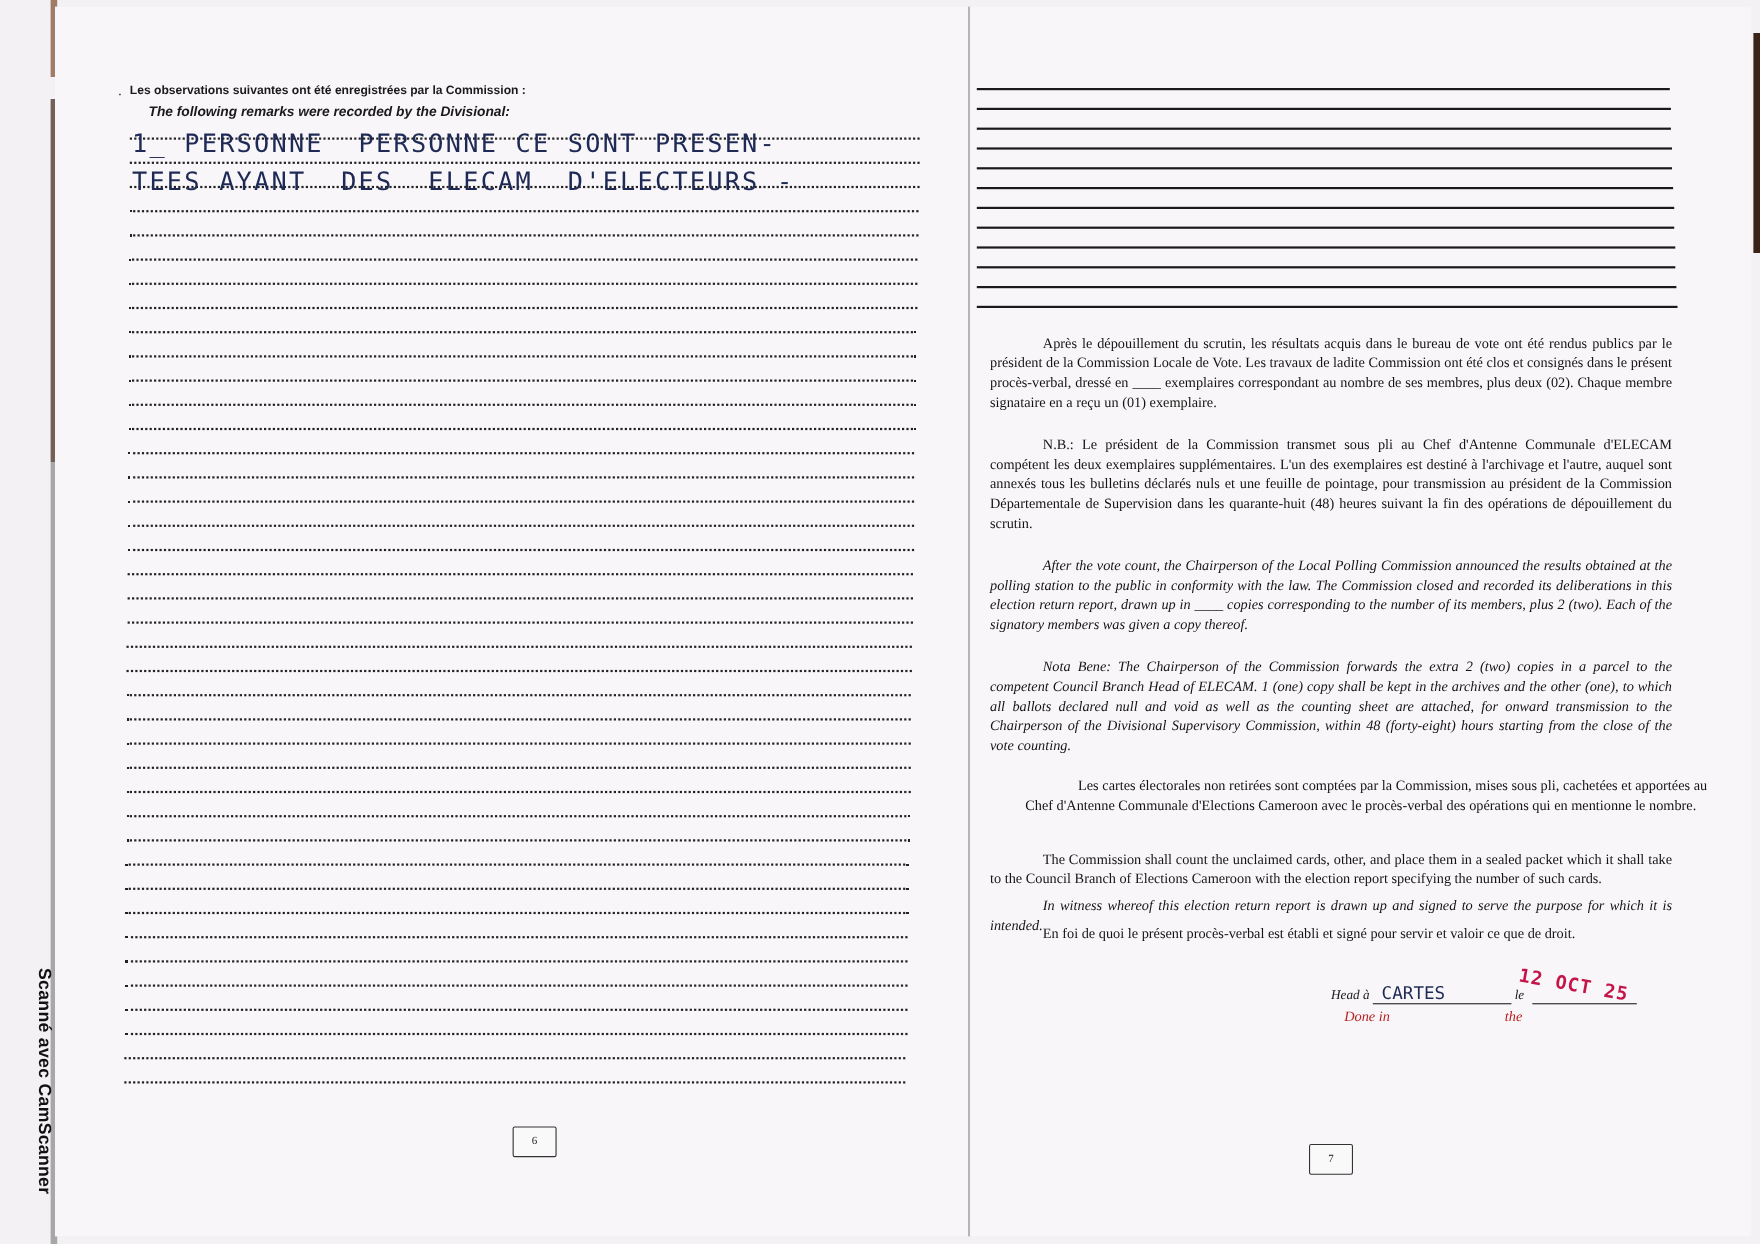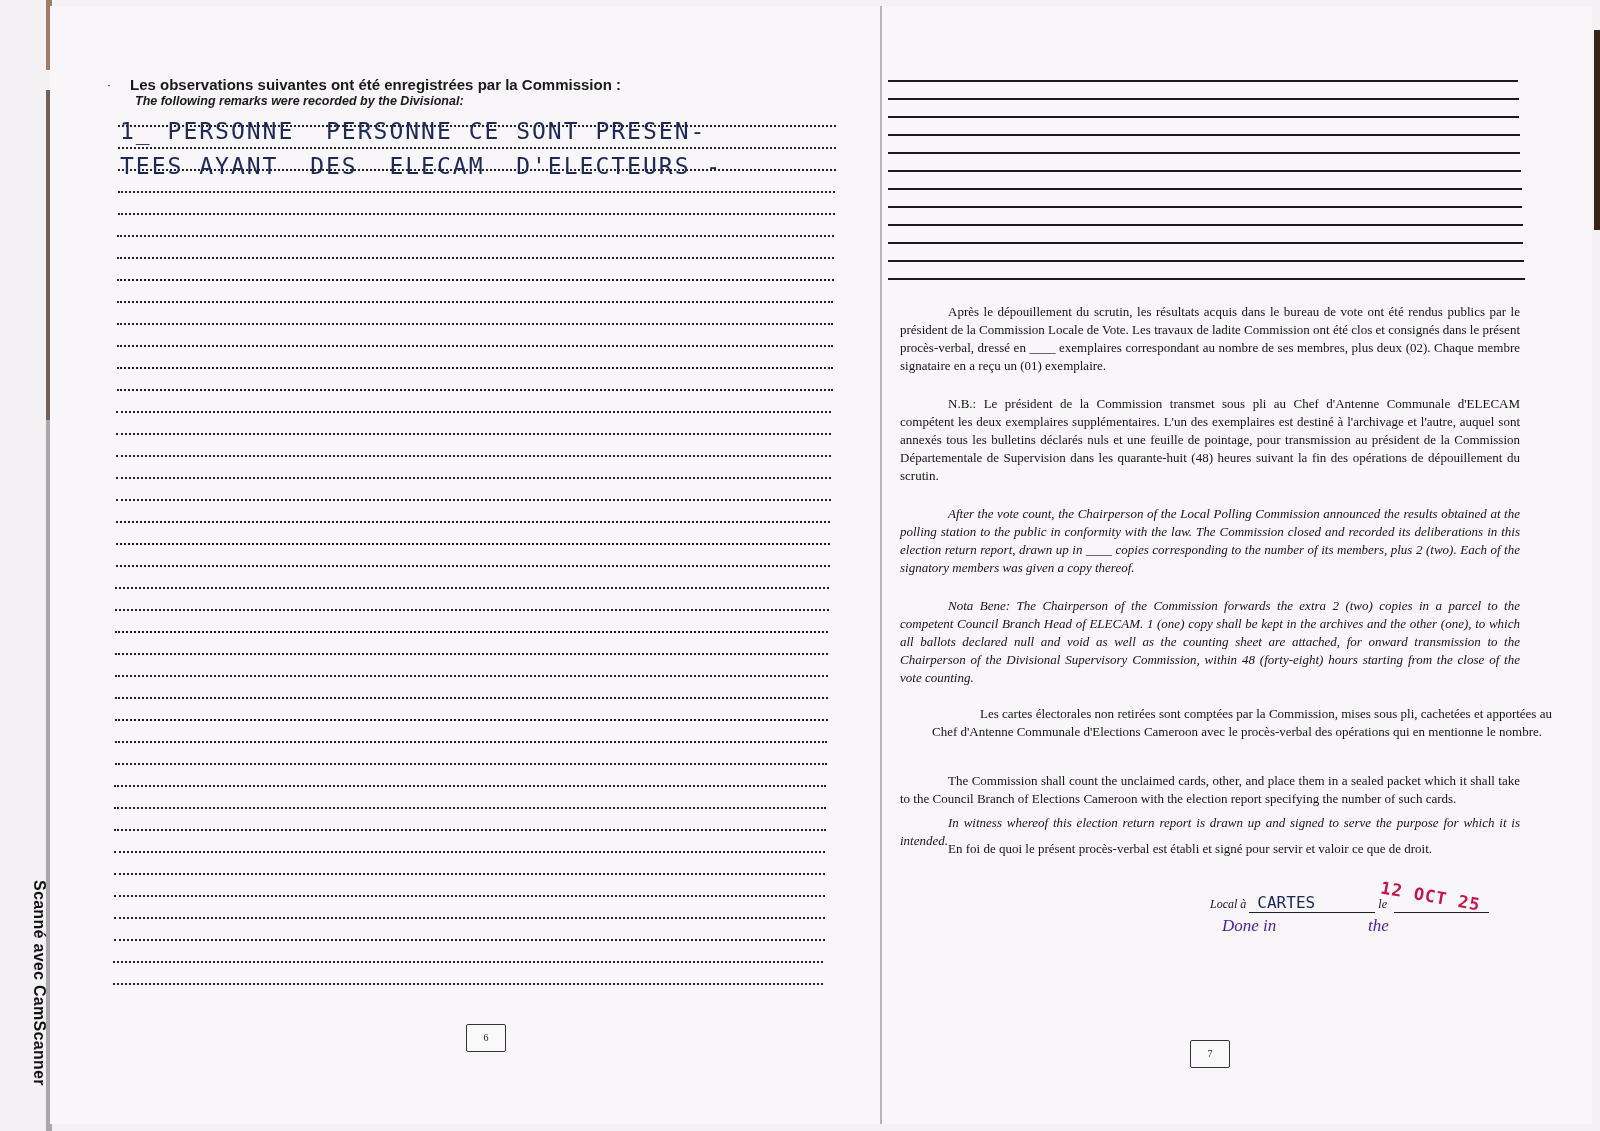--- a/index.html
+++ b/index.html
@@ -14,21 +14,21 @@
     font-family:"Liberation Sans", sans-serif; letter-spacing:0.3px;
   }
   .binding-left { position:absolute; left:46px; top:0; width:6px; height:1131px; background:linear-gradient(#7a4a2a 0 70px, transparent 70px 90px, #3a2218 90px 420px, #888 420px 1131px); opacity:0.7; }
   .binding-right { position:absolute; left:1594px; top:30px; width:6px; height:200px; background:#3a2218; }
   .page {
     position:absolute; top:6px; background:#f8f6f8;
   }
   .page-left { left:50px; width:830px; height:1118px; border-right:2px solid #b8b4b8; }
   .page-right { left:882px; width:710px; height:1118px; }
   .heading {
-    position:absolute; left:130px; font-family:"Liberation Sans", sans-serif; font-size:15px; color:#1a1a1a;
+    position:absolute; left:118px; font-family:"Liberation Sans", sans-serif; font-size:11px; color:#1a1a1a;
   }
   .heading.fr { top:76px; font-weight:bold; }
   .heading.en { top:94px; left:135px; font-style:italic; font-weight:bold; font-size:12.5px; }
   .dot { position:absolute; left:107px; top:78px; font-size:12px; }
   .dotted-line {
     position:absolute; height:0; border-top:2px dotted #222;
   }
   .hand {
     position:absolute; font-family:"DejaVu Sans Mono", monospace; color:#1e2a55; font-size:23px;
     letter-spacing:2px; white-space:pre;
@@ -36,21 +36,21 @@
   .rule-line { position:absolute; left:888px; height:0; border-top:2px solid #1a1a1a; }
   .para {
     position:absolute; left:900px; width:620px; font-family:"Liberation Serif", serif; font-size:13px; line-height:18px; color:#141414; text-align:justify;
   }
   .para .indent { display:inline-block; width:48px; }
   .para.it { font-style:italic; }
   .sig-row { position:absolute; left:1210px; top:893px; font-family:"Liberation Serif", serif; font-style:italic; font-size:12px; color:#141414; }
   .sig-place { font-family:"DejaVu Sans Mono", monospace; font-style:normal; color:#1e2a55; font-size:16px; border-bottom:1px solid #222; padding:0 8px; display:inline-block; width:110px; }
   .sig-date-line { display:inline-block; width:95px; border-bottom:1px solid #222; height:1px; vertical-align:bottom; margin-left:4px;}
   .stamp { position:absolute; left:1380px; top:886px; font-family:"DejaVu Sans Mono", monospace; color:#c4154a; font-size:17px; font-weight:bold; transform:rotate(10deg); letter-spacing:1px; }
-  .sub-label { position:absolute; font-family:"Liberation Serif", serif; font-style:italic; font-size:17px; color:#4c1d95; }
+  .sub-label { position:absolute; font-family:"Liberation Serif", serif; font-style:italic; font-size:13px; color:#b91c1c; }
   .page-num {
     position:absolute; width:38px; height:26px; border:1.5px solid #333; border-radius:2px;
     font-family:"Liberation Serif", serif; font-size:10px; text-align:center; line-height:26px; color:#222; background:#faf9fa;
   }
 </style>
 </head>
 <body>
 
 <div class="binding-left"></div>
 <div class="binding-right"></div>
@@ -125,21 +125,21 @@
 <div class="para" style="top:303px;"><span class="indent"></span><span>Après le dépouillement du scrutin, les résultats acquis dans le bureau de vote ont été rendus publics par le président de la Commission Locale de Vote. Les travaux de ladite Commission ont été clos et consignés dans le présent procès-verbal, dressé en ____ exemplaires correspondant au nombre de ses membres, plus deux (02). Chaque membre signataire en a reçu un (01) exemplaire.</span></div>
 <div class="para" style="top:395px;"><span class="indent"></span><span>N.B.: Le président de la Commission transmet sous pli au Chef d'Antenne Communale d'ELECAM compétent les deux exemplaires supplémentaires. L'un des exemplaires est destiné à l'archivage et l'autre, auquel sont annexés tous les bulletins déclarés nuls et une feuille de pointage, pour transmission au président de la Commission Départementale de Supervision dans les quarante-huit (48) heures suivant la fin des opérations de dépouillement du scrutin.</span></div>
 <div class="para it" style="top:505px;"><span class="indent"></span><span>After the vote count, the Chairperson of the Local Polling Commission announced the results obtained at the polling station to the public in conformity with the law. The Commission closed and recorded its deliberations in this election return report, drawn up in ____ copies corresponding to the number of its members, plus 2 (two). Each of the signatory members was given a copy thereof.</span></div>
 <div class="para it" style="top:597px;"><span class="indent"></span><span>Nota Bene: The Chairperson of the Commission forwards the extra 2 (two) copies in a parcel to the competent Council Branch Head of ELECAM. 1 (one) copy shall be kept in the archives and the other (one), to which all ballots declared null and void as well as the counting sheet are attached, for onward transmission to the Chairperson of the Divisional Supervisory Commission, within 48 (forty-eight) hours starting from the close of the vote counting.</span></div>
 <div class="para" style="top:705px;margin-left:32px;"><span class="indent"></span><span>Les cartes électorales non retirées sont comptées par la Commission, mises sous pli, cachetées et apportées au Chef d'Antenne Communale d'Elections Cameroon avec le procès-verbal des opérations qui en mentionne le nombre.</span></div>
 <div class="para" style="top:772px;"><span class="indent"></span><span>The Commission shall count the unclaimed cards, other, and place them in a sealed packet which it shall take to the Council Branch of Elections Cameroon with the election report specifying the number of such cards.</span></div>
 <div class="para" style="top:840px;"><span class="indent"></span><span>En foi de quoi le présent procès-verbal est établi et signé pour servir et valoir ce que de droit.</span></div>
 <div class="para it" style="top:814px;"><span class="indent"></span><span>In witness whereof this election return report is drawn up and signed to serve the purpose for which it is intended.</span></div>
 
 <div class="sig-row">
-  <span>Local à</span>
+  <span>Head à</span>
   <span class="sig-place">CARTES</span>
   <span>le</span>
   <span class="sig-date-line"></span>
 </div>
 <div class="stamp">12 OCT 25</div>
 <div class="sub-label" style="left:1222px; top:916px;">Done in</div>
 <div class="sub-label" style="left:1368px; top:916px;">the</div>
 <div class="page-num" style="left:1190px; top:1040px;">7</div>
 
 </body></html>

